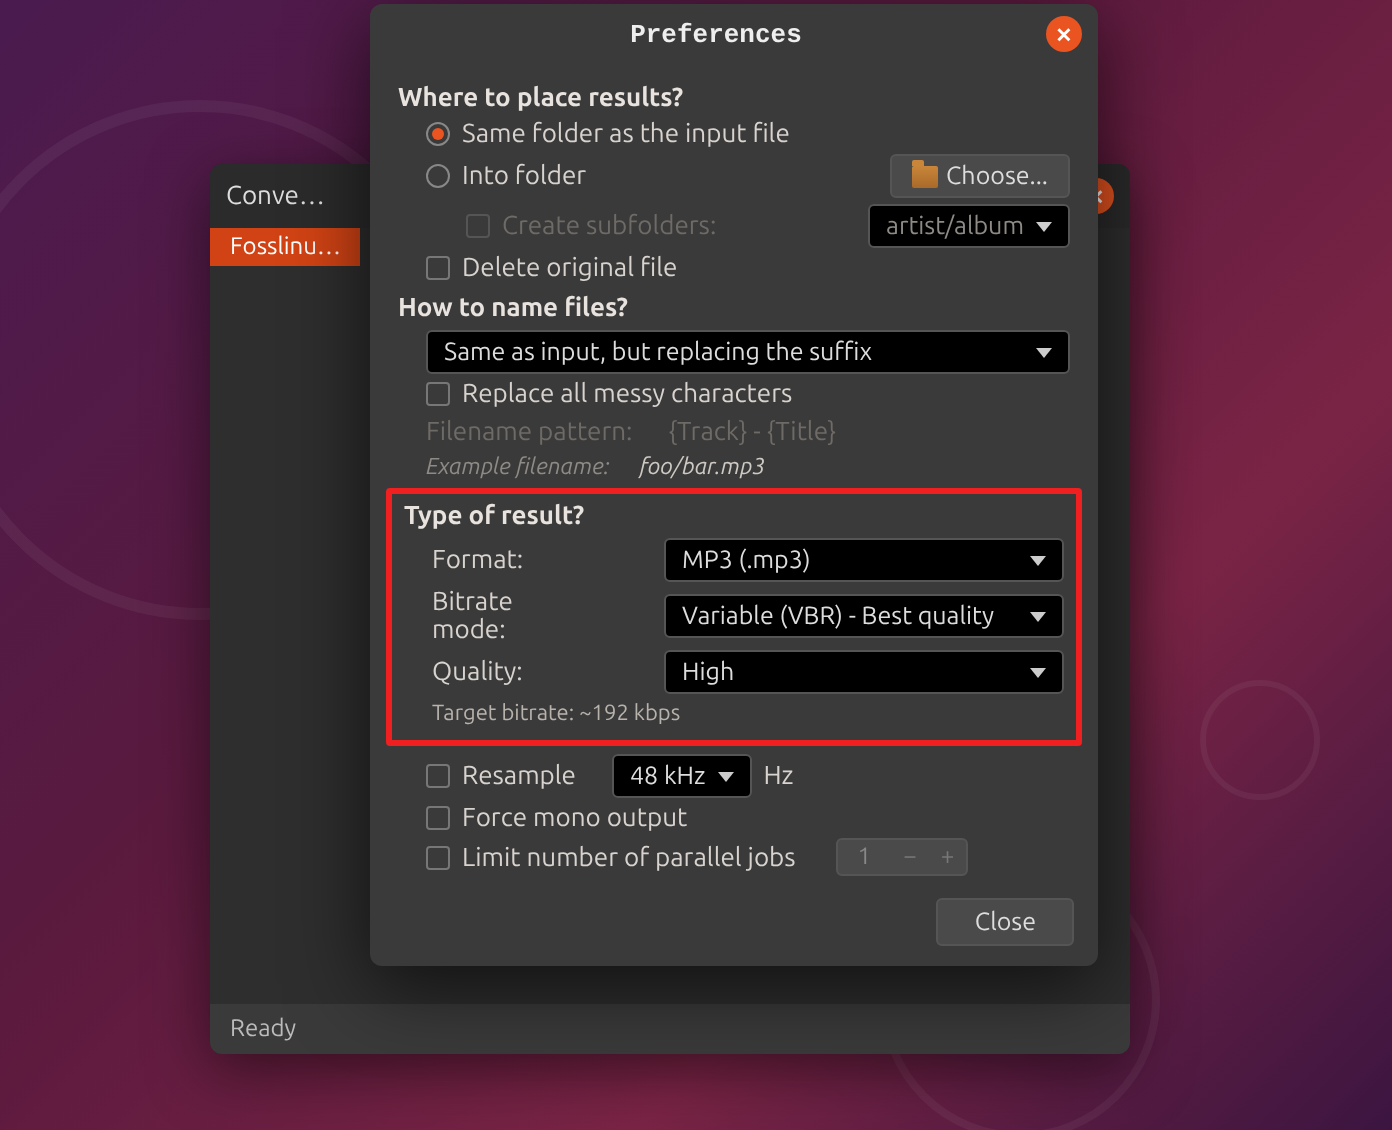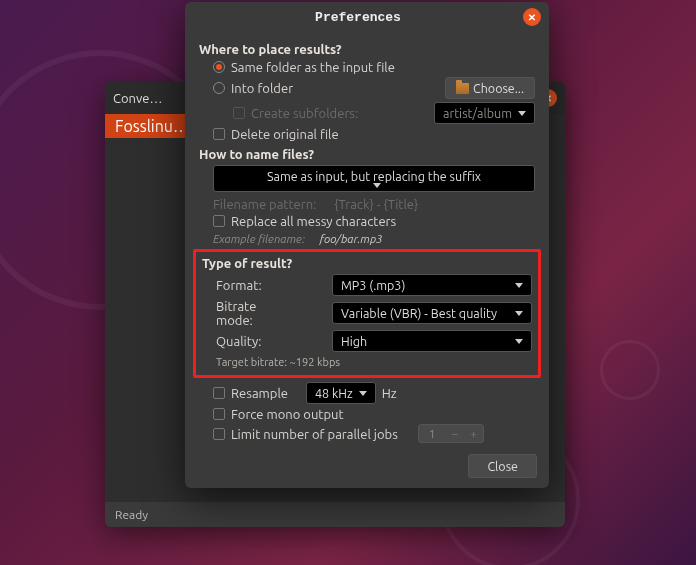--- a/index.html
+++ b/index.html
@@ -42,21 +42,21 @@
     background: #e95420;
     display:flex;align-items:center;justify-content:center;
     color:#fff; font-size:10px; font-weight:bold;
     cursor:pointer;
   }
   .bg-tab {
     margin: 0;
     background: #d14314;
     color:#fff;
     padding: 3px 10px;
-    font-size:16px;
+    font-size:12px;
     display:inline-block;
     text-align:right;
   }
   .bg-status {
     position:absolute; left:0; bottom:0; right:0;
     padding: 6px 10px;
     background: #3a3a3a;
     color:#bbb;
     font-size:12px;
     border-radius: 0 0 6px 6px;
@@ -135,21 +135,21 @@
     cursor:pointer;
   }
   .select .sel-text { flex:1; }
   .caret {
     width:0;height:0;
     border-left:4px solid transparent;
     border-right:4px solid transparent;
     border-top:5px solid #ccc;
     margin-left:6px;
   }
-  .full { width: 100%; flex-direction: column; }
+  .full { width: 100%; }
   .rt-row {
     display:flex; align-items:center; gap:10px; margin:3px 0;
   }
   .rt-lab { width: 78px; color:#d8d3cf; font-size:13px;}
   .rt-sel { flex:1;margin-left:28px; }
   .highlight-box {
     border: 3px solid #f02020;
     border-radius:2px;
     padding: 4px 6px;
     margin: 4px -6px;
@@ -235,28 +235,28 @@
         <span class="label">Delete original file</span>
       </div>
     </div>
 
     <div class="section-head">How to name files?</div>
     <div class="indent">
       <div class="select full">
         <span class="sel-text">Same as input, but replacing the suffix</span>
         <span class="caret"></span>
       </div>
+      <div class="row">
+        <span class="check"></span>
+        <span class="label">Replace all messy characters</span>
+      </div>
       <div class="row" style="margin-top:5px">
         <span class="label faded">Filename pattern:</span>
         <span style="width:6px"></span>
         <span class="label faded">{Track} - {Title}</span>
-      </div>
-      <div class="row">
-        <span class="check"></span>
-        <span class="label">Replace all messy characters</span>
       </div>
       <div class="row">
         <span class="small muted">Example filename:</span>
         <span>&nbsp;</span>
         <span class="small" style="color:#cfc9c3">foo/bar.mp3</span>
       </div>
     </div>
 
     <div class="highlight-box">
       <div class="section-head" style="margin-top:0">Type of result?</div>

